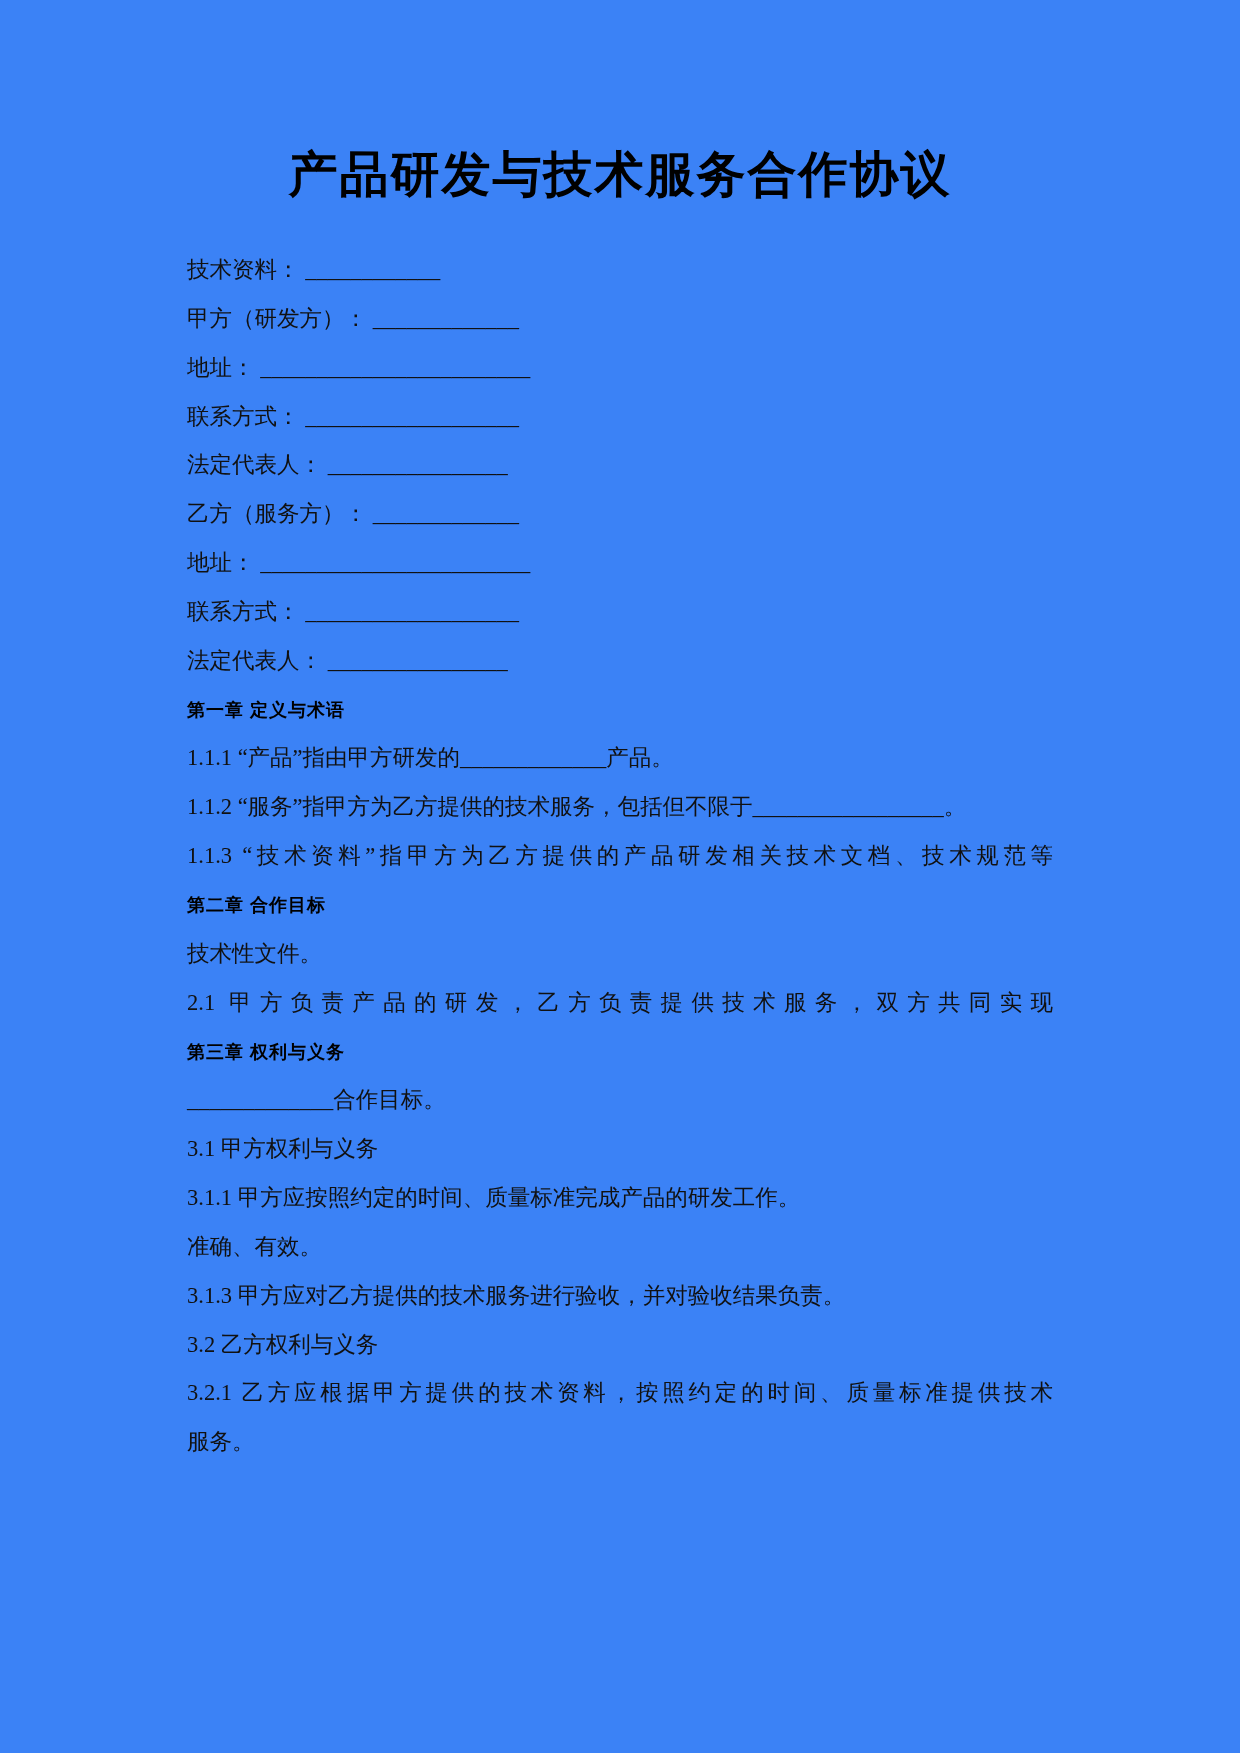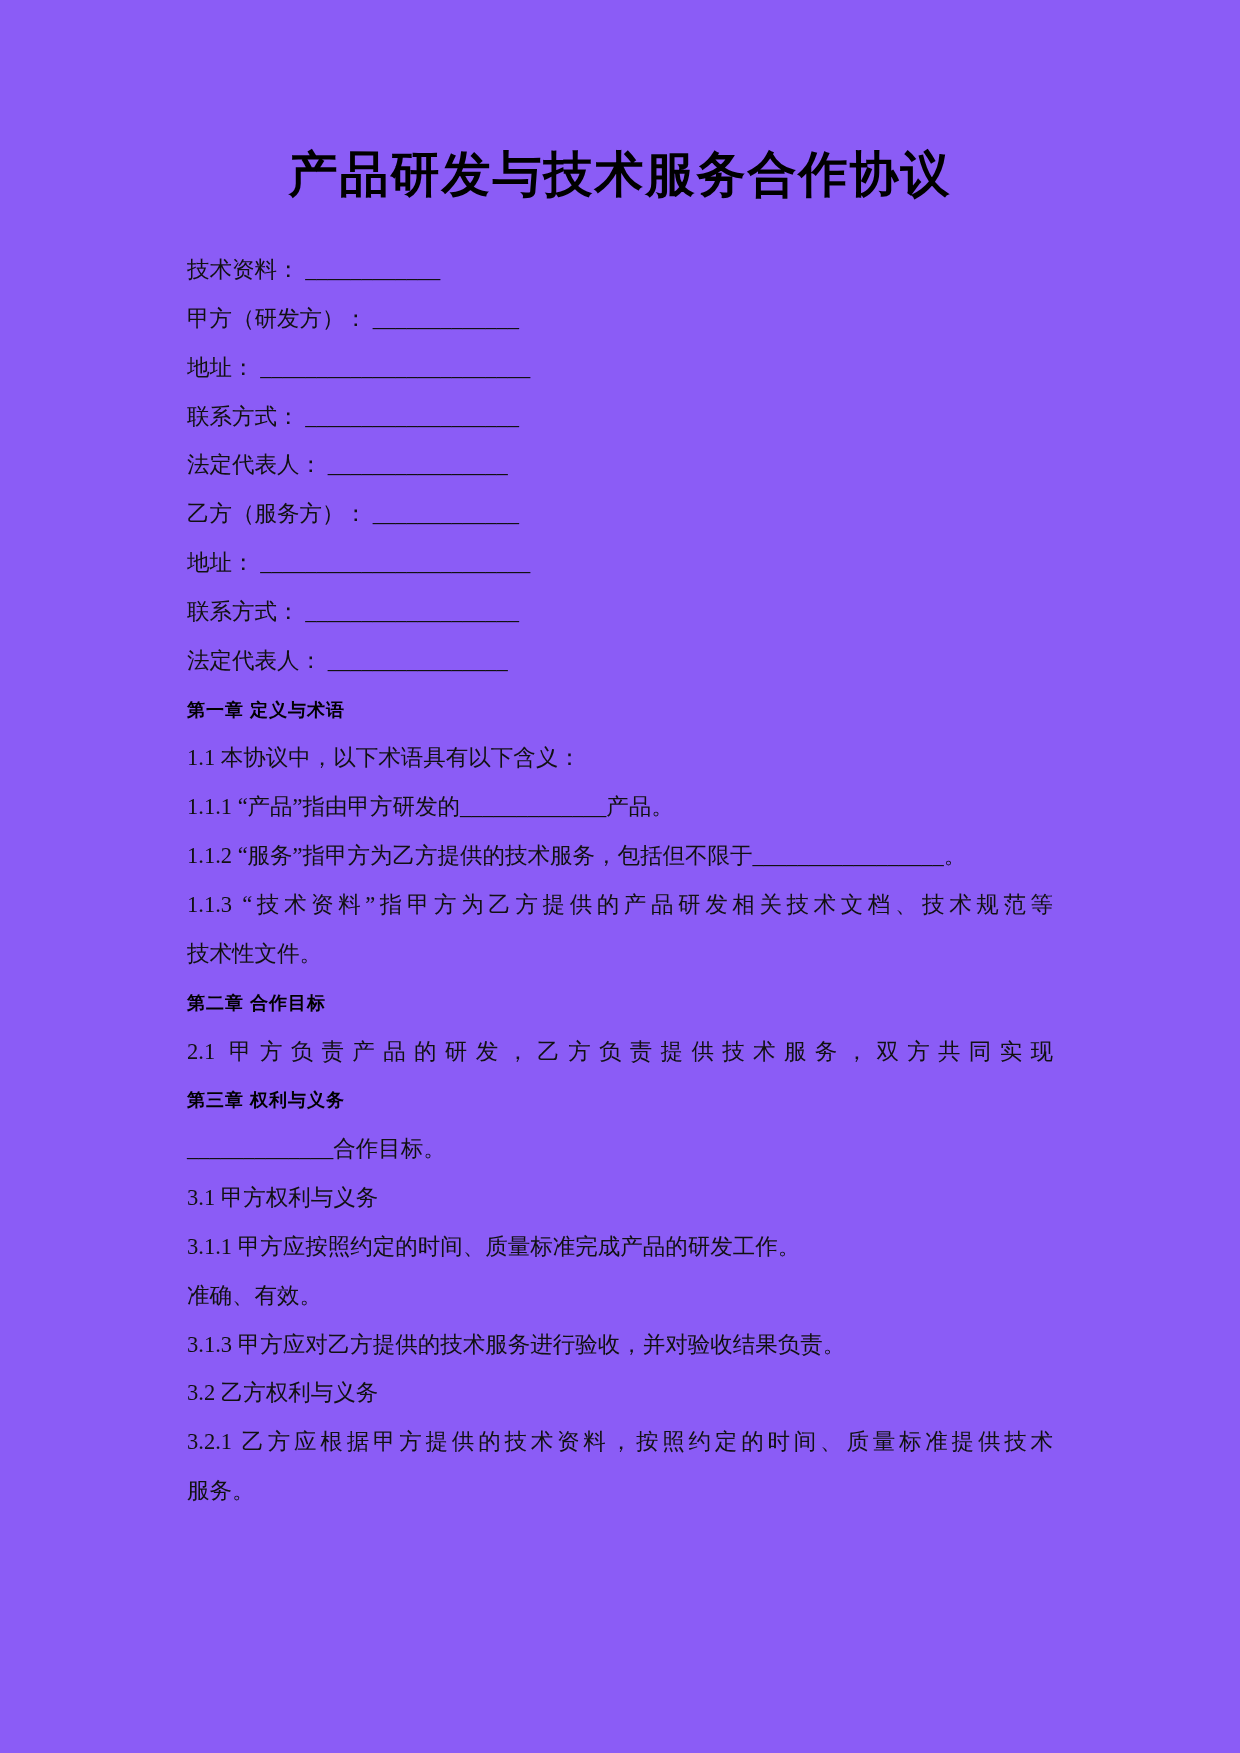--- a/index.html
+++ b/index.html
@@ -4,21 +4,21 @@
 <style>
   html, body {
     margin: 0;
     padding: 0;
     background: #ffffff;
   }
   .page {
     position: relative;
     width: 1240px;
     height: 1753px;
-    background: #8b5cf6;
+    background: #3b82f6;
     overflow: hidden;
     font-family: "Liberation Serif", serif;
   }
   .doc {
     position: absolute;
     left: 187px;
     top: 0;
     width: 866px;
   }
   .doc-title {
@@ -65,27 +65,26 @@
       <div class="ln">甲方（研发方）： _____________</div>
       <div class="ln">地址： ________________________</div>
       <div class="ln">联系方式： ___________________</div>
       <div class="ln">法定代表人： ________________</div>
       <div class="ln">乙方（服务方）： _____________</div>
       <div class="ln">地址： ________________________</div>
       <div class="ln">联系方式： ___________________</div>
       <div class="ln">法定代表人： ________________</div>
 
       <div class="ln heading">第一章 定义与术语</div>
-      <div class="ln">1.1 本协议中，以下术语具有以下含义：</div>
       <div class="ln">1.1.1 “产品”指由甲方研发的_____________产品。</div>
       <div class="ln">1.1.2 “服务”指甲方为乙方提供的技术服务，包括但不限于_________________。</div>
       <div class="ln jl">1.1.3 “技术资料”指甲方为乙方提供的产品研发相关技术文档、技术规范等</div>
+      <div class="ln heading">第二章 合作目标</div>
+
       <div class="ln">技术性文件。</div>
-
-      <div class="ln heading">第二章 合作目标</div>
       <div class="ln jl">2.1 甲方负责产品的研发，乙方负责提供技术服务，双方共同实现</div>
       <div class="ln heading">第三章 权利与义务</div>
 
       <div class="ln">_____________合作目标。</div>
       <div class="ln">3.1 甲方权利与义务</div>
       <div class="ln">3.1.1 甲方应按照约定的时间、质量标准完成产品的研发工作。</div>
       <div class="ln">准确、有效。</div>
       <div class="ln">3.1.3 甲方应对乙方提供的技术服务进行验收，并对验收结果负责。</div>
       <div class="ln">3.2 乙方权利与义务</div>
       <div class="ln jl">3.2.1 乙方应根据甲方提供的技术资料，按照约定的时间、质量标准提供技术</div>

